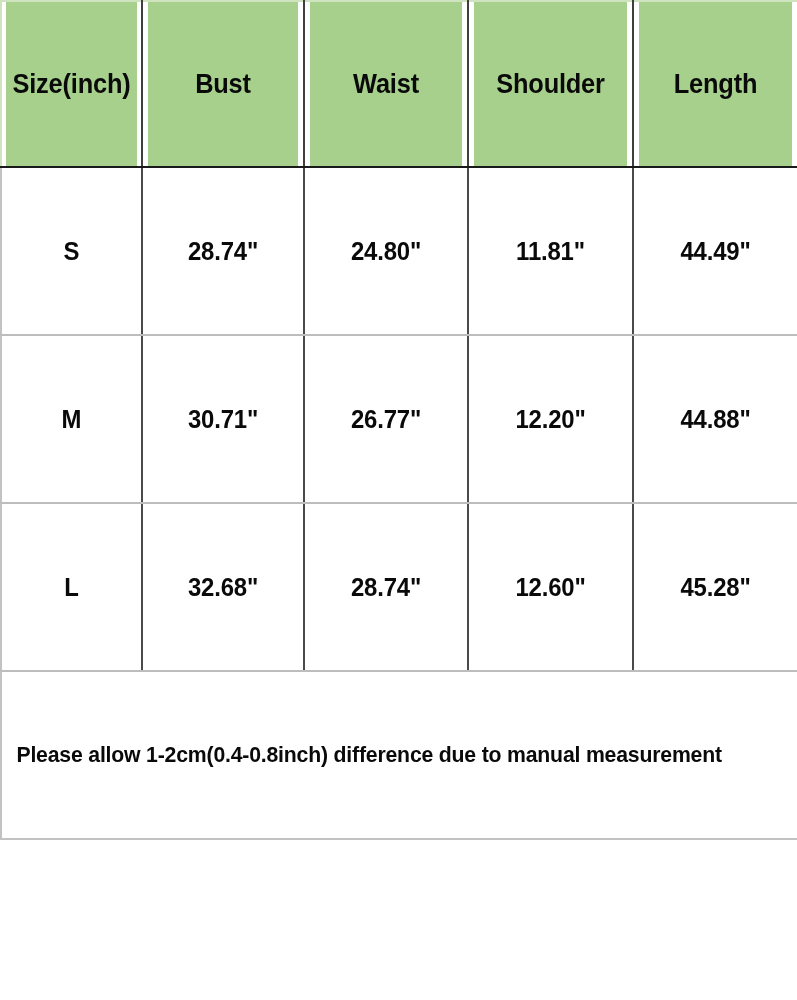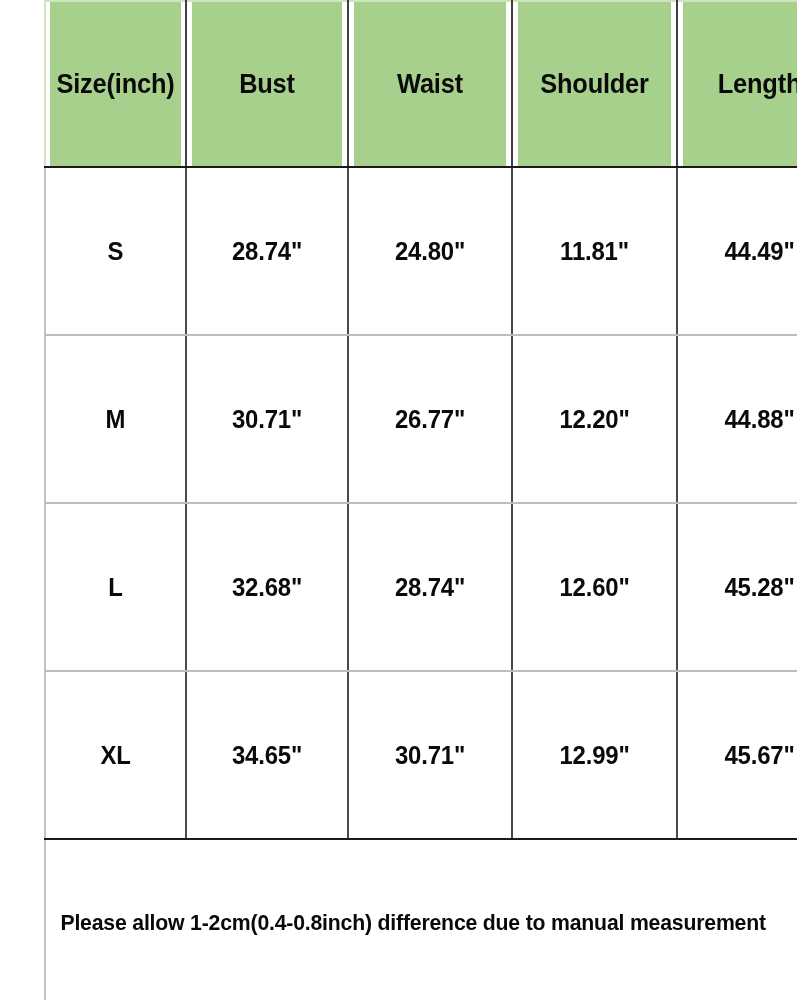--- a/index.html
+++ b/index.html
@@ -12,21 +12,20 @@
     height: 1000px;
     font-family: "Liberation Sans", "DejaVu Sans", sans-serif;
     overflow: hidden;
   }
 
   #size-chart {
     position: relative;
     width: 767px;
     height: 1000px;
     box-sizing: border-box;
-    padding-left: 44px;
   }
 
   table.size-table {
     width: 797px;
     border-collapse: collapse;
     table-layout: fixed;
   }
 
   table.size-table td,
   table.size-table th {
@@ -142,27 +141,20 @@
         <td>12.20"</td>
         <td>44.88"</td>
       </tr>
       <tr class="data-row">
         <td class="size-cell">L</td>
         <td>32.68"</td>
         <td>28.74"</td>
         <td>12.60"</td>
         <td>45.28"</td>
       </tr>
-      <tr class="data-row last-data">
-        <td class="size-cell">XL</td>
-        <td>34.65"</td>
-        <td>30.71"</td>
-        <td>12.99"</td>
-        <td>45.67"</td>
-      </tr>
       <tr class="note-row">
         <td colspan="5">
           <span class="note-text">Please allow 1-2cm(0.4-0.8inch) difference due to manual measurement</span>
         </td>
       </tr>
     </tbody>
   </table>
 </div>
 
 </body></html>

